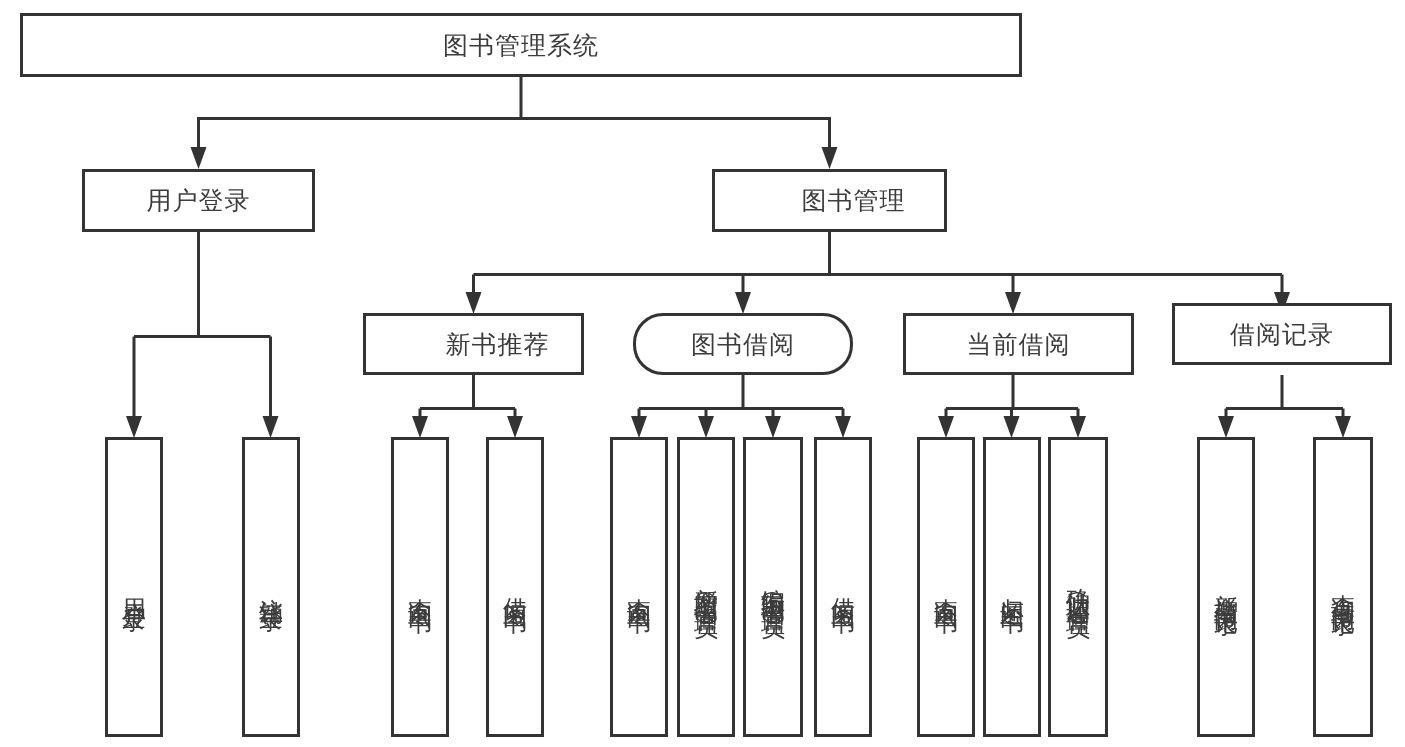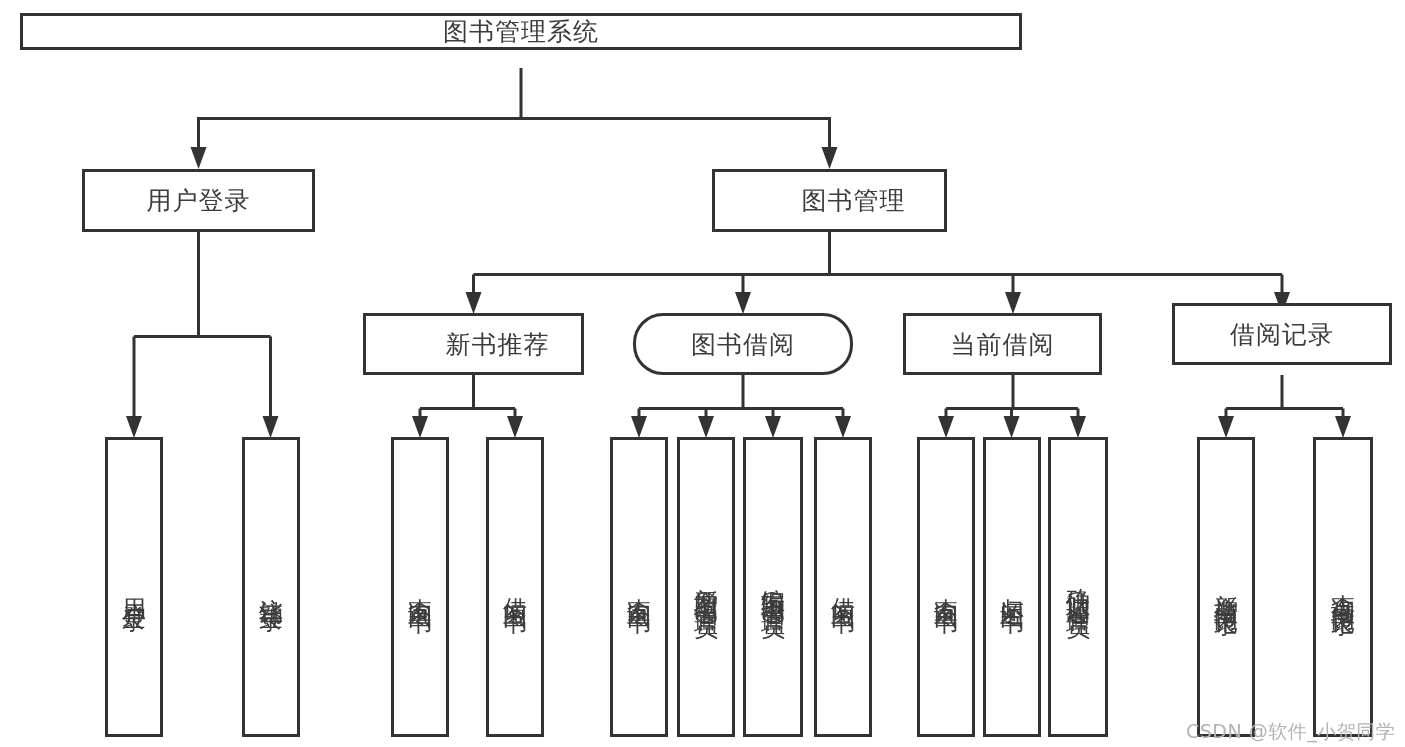--- a/index.html
+++ b/index.html
@@ -82,38 +82,38 @@
       <polygon points="765,416 781,416 773,438"></polygon>
       <polygon points="835,416 851,416 843,438"></polygon>
       <polygon points="938,416 954,416 946,438"></polygon>
       <polygon points="1003.5,416 1019.5,416 1011.5,438"></polygon>
       <polygon points="1070,416 1086,416 1078,438"></polygon>
       <polygon points="1218,416 1234,416 1226,438"></polygon>
       <polygon points="1335,416 1351,416 1343,438"></polygon>
     </g>
   </svg>
 
-  <div class="node hbox" style="left:20px;top:13px;width:1002px;height:37px;">
+  <div class="node hbox" style="left:20px;top:13px;width:1002px;height:64px;">
     <span>图书管理系统</span>
   </div>
 
   <div class="node hbox" style="left:82px;top:169px;width:233px;height:63px;">
     <span>用户登录</span>
   </div>
   <div class="node hbox" style="left:712px;top:169px;width:235px;height:63px;padding-left:48px;">
     <span>图书管理</span>
   </div>
 
   <div class="node hbox" style="left:363px;top:313px;width:221px;height:62px;padding-left:48px;">
     <span>新书推荐</span>
   </div>
   <div class="node hbox" style="left:633px;top:313px;width:220px;height:62px;border-radius:30px;">
     <span>图书借阅</span>
   </div>
-  <div class="node hbox" style="left:903px;top:313px;width:199px;height:62px;text-align:center;">
+  <div class="node hbox" style="left:903px;top:313px;width:231px;height:62px;text-align:center;">
     <span>当前借阅</span>
   </div>
   <div class="node hbox" style="left:1172px;top:303px;width:220px;height:62px;">
     <span>借阅记录</span>
   </div>
 
   <div class="node vbox" style="left:105px;">
     <span class="vlabel">用户登录</span>
   </div>
   <div class="node vbox" style="left:242px;">
@@ -146,15 +146,14 @@
   <div class="node vbox" style="left:1048px;width:60px;">
     <span class="vlabel">确认归还（管理员）</span>
   </div>
   <div class="node vbox" style="left:1197px;">
     <span class="vlabel">新增借阅记录</span>
   </div>
   <div class="node vbox" style="left:1313px;width:60px;">
     <span class="vlabel">查询借阅记录</span>
   </div>
 
-  <div class="watermark">CSDN @软件_小贺同学</div>
 
 </div>
 
 </body></html>

